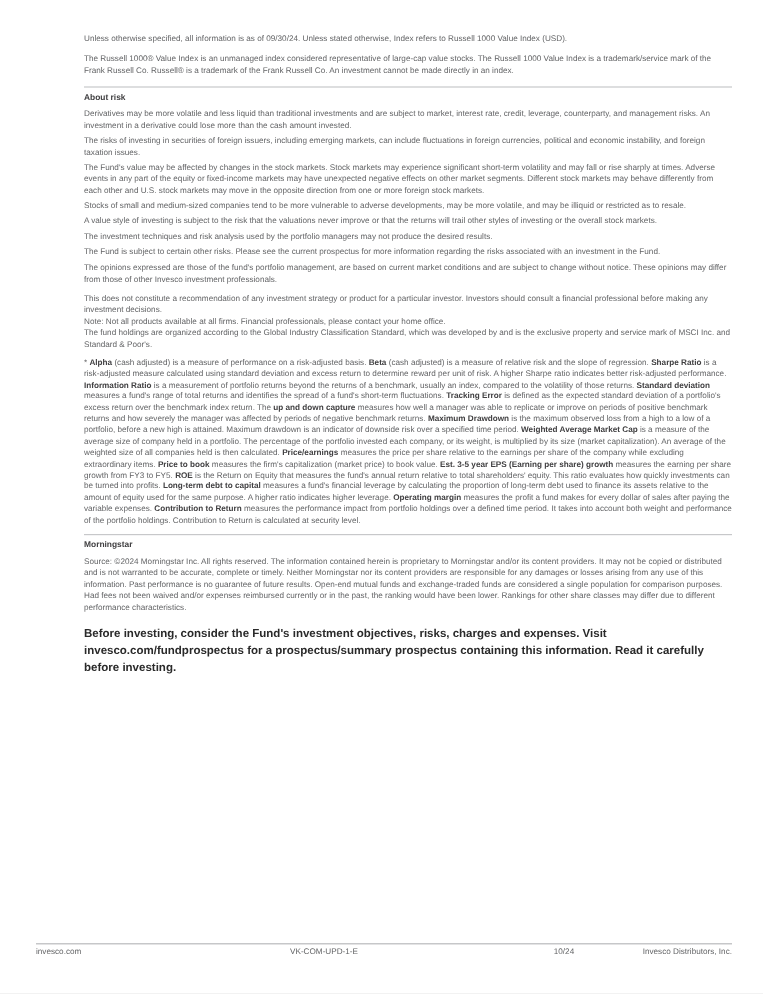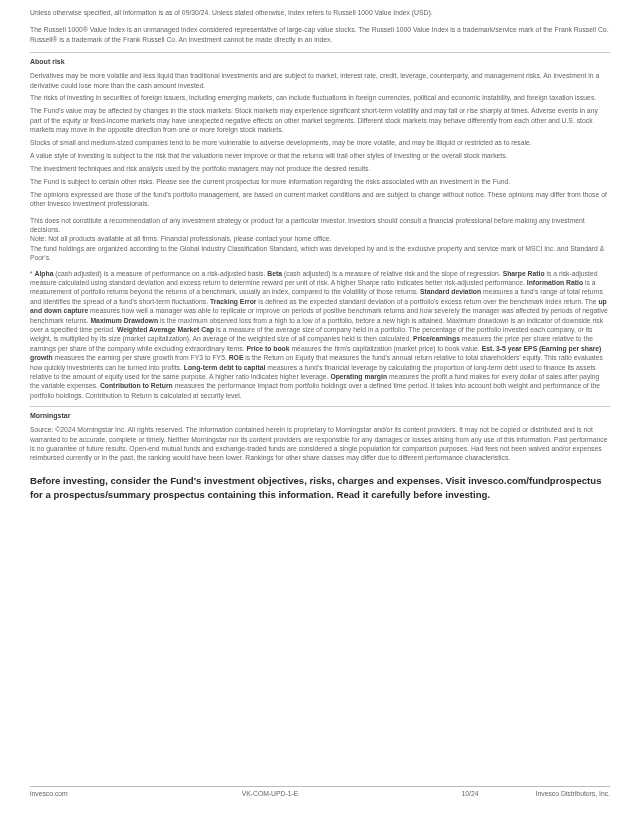--- a/index.html
+++ b/index.html
@@ -4,21 +4,21 @@
 <style>
   html,body { margin:0; padding:0; background:#e8e8e8; }
   .page {
     position:relative;
     width:640px; height:828px;
     margin:0 auto;
     background:#ffffff;
     font-family:"Liberation Sans", sans-serif;
     overflow:hidden;
   }
-  .content { padding:8px 30px 0 30px; }
+  .content { padding:28px 30px 0 30px;margin-left:40px; }
   .body {
     font-size:6.8px; line-height:9.4px;
     color:#636466;
     margin:0 0 3.5px 0;
     text-align:left;
   }
   .body b { color:#414042; font-weight:bold; }
   .mb0 { margin-bottom:0; }
   .mb6 { margin-bottom:6px; }
   .mb7 { margin-bottom:7px; }

